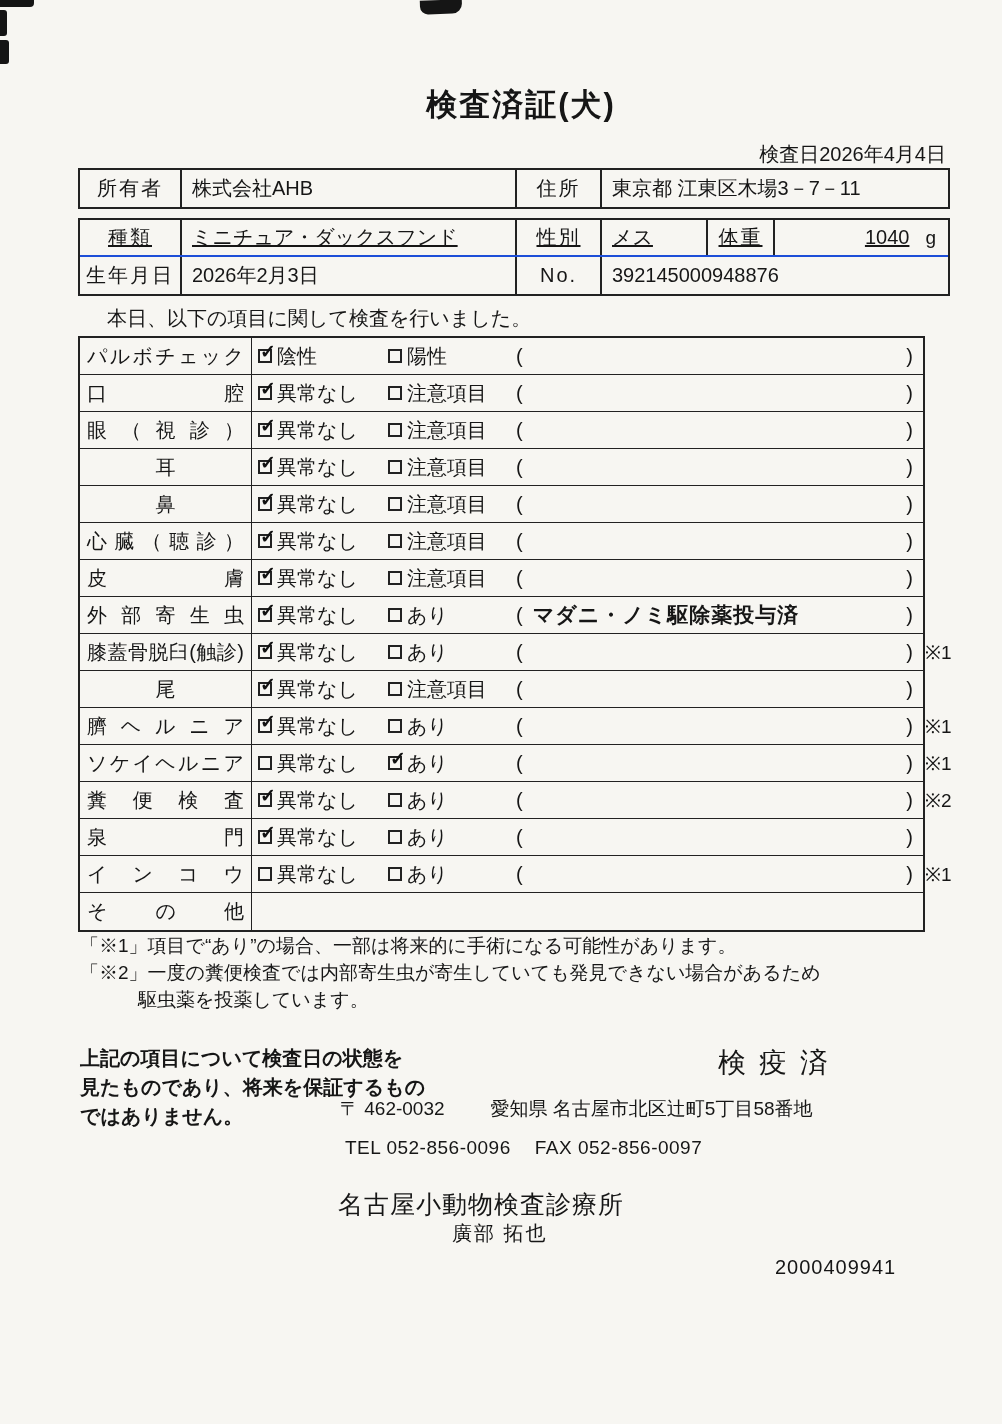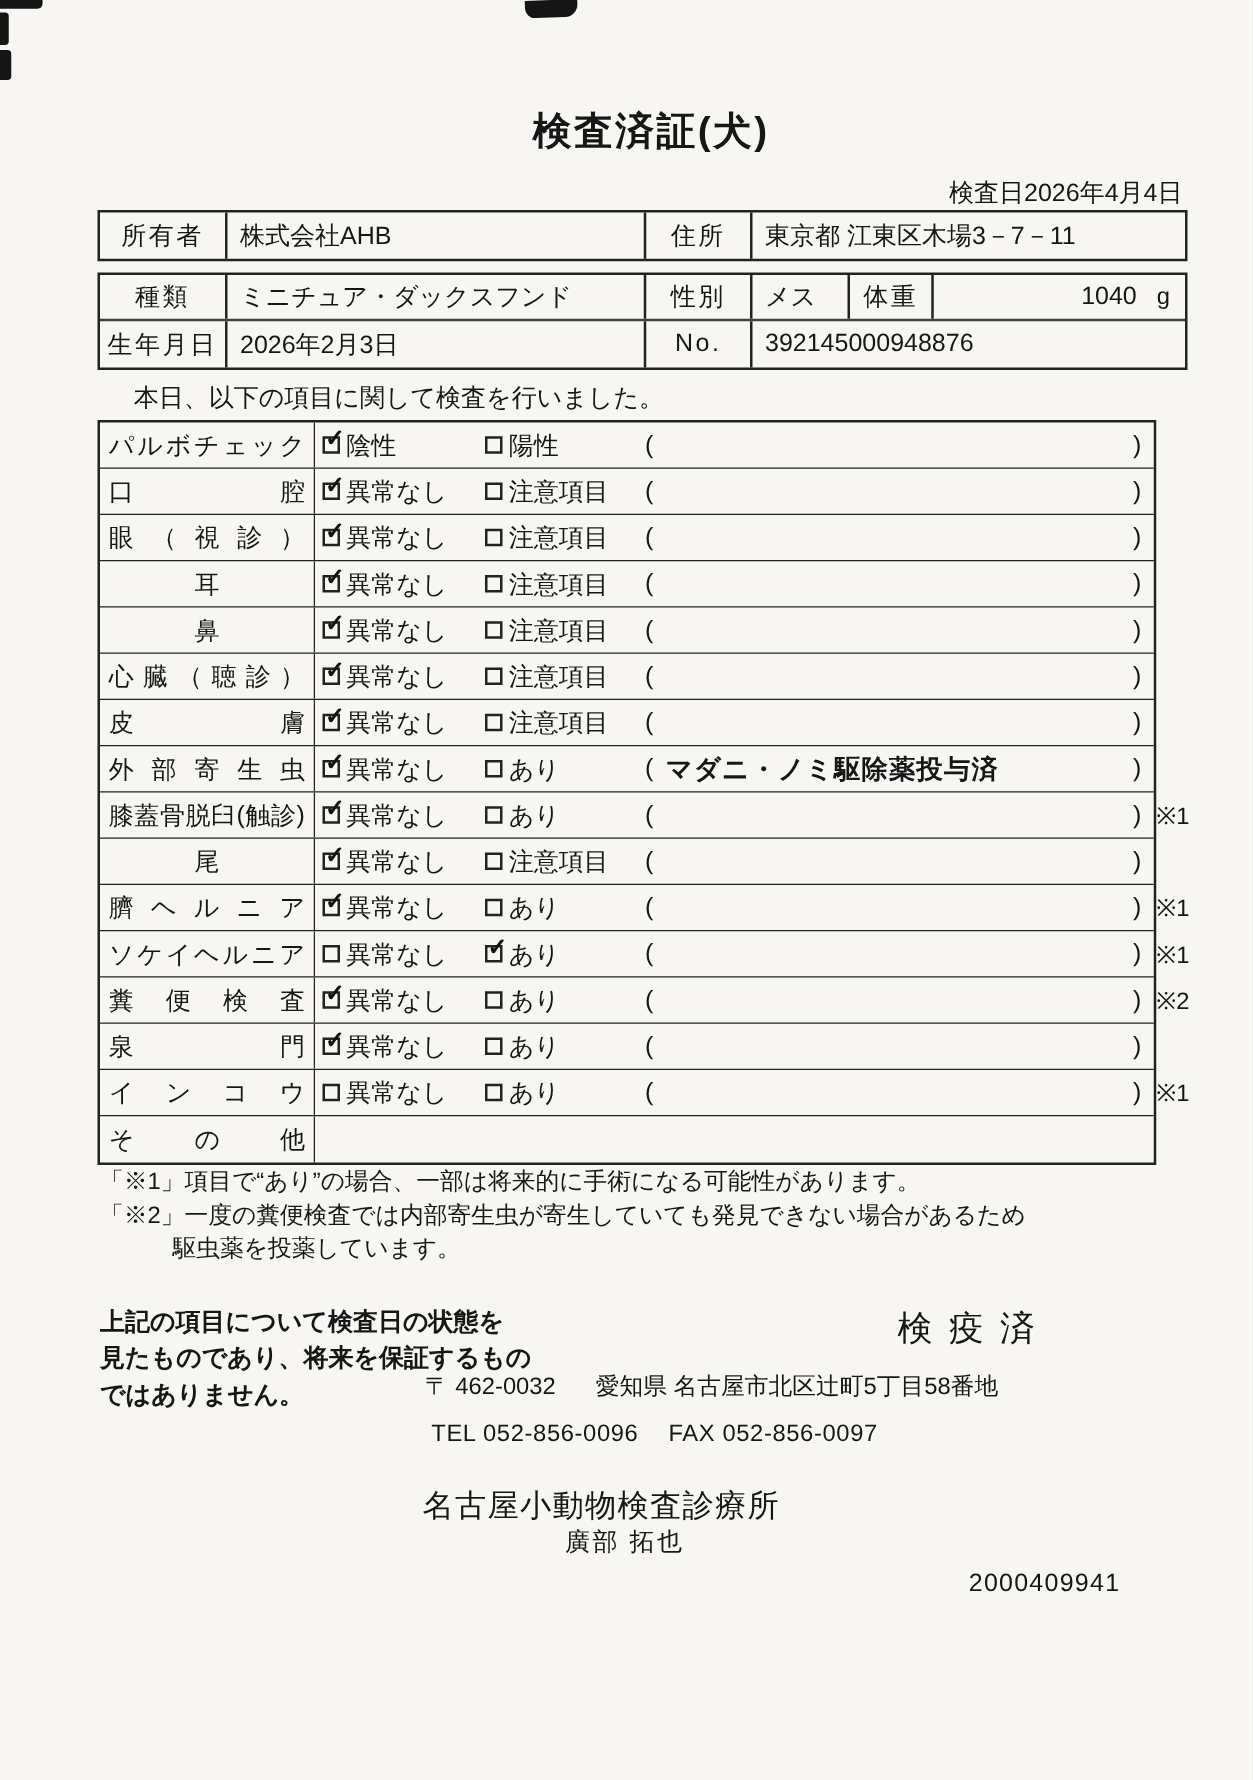--- a/index.html
+++ b/index.html
@@ -29,28 +29,28 @@
     position: absolute; top: 141px; left: 590px; width: 356px;
     display: flex; justify-content: flex-end; font-size: 20px;
   }
 
   .tbl { position: absolute; left: 78px; width: 872px; border: 2px solid #222; background: transparent; }
   .tbl-row { display: flex; height: 37px; align-items: stretch; }
   .tbl .cell { display: flex; align-items: center; font-size: 20px; overflow: hidden; white-space: nowrap; }
   .cell.lab { justify-content: center; letter-spacing: 2px; }
   .cell.val { padding-left: 10px; }
   .br { border-right: 2px solid #222; }
-  .bb { border-bottom: 2px solid #404040; }
+  .bb { border-bottom: 2px solid #1d4ed8; text-decoration: underline; }
 
   .tblA { top: 168px; }
   .tblB { top: 218px; }
   .w-lab1 { width: 102px; }
   .w-val1 { width: 335px; }
   .w-lab2 { width: 85px; }
-  .w-sex  { width: 78px; }
+  .w-sex  { width: 106px; }
   .w-wlab { width: 67px; letter-spacing: 0; }
   .w-rest { flex: 1; }
   .weight-val { justify-content: flex-end; padding-right: 12px; }
   .weight-unit { margin-left: 16px; font-size: 19px; }
 
   .intro { position: absolute; top: 305px; left: 80px; font-size: 20px; margin-left: 27px; }
 
   .check-table {
     position: absolute; top: 336px; left: 78px; width: 847px;
     border: 2px solid #222;
@@ -82,21 +82,21 @@
     width: 42px; font-size: 19px; color: #161616;
   }
 
   .footnotes { position: absolute; top: 932px; left: 80px; font-size: 19px; line-height: 27px; }
   .footnote.indent { padding-left: 58px; }
 
   .disclaimer { position: absolute; top: 1012px; left: 80px; font-size: 20px; font-weight: bold; line-height: 29px; margin-top: 32px; }
 
   .stamp { position: absolute; top: 1044px; left: 718px; font-size: 28px; letter-spacing: 13px; font-weight: 500; }
 
-  .addr-line { position: absolute; top: 1096px; left: 340px; font-size: 19px; display: flex; gap: 32px; }
+  .addr-line { position: absolute; top: 1096px; left: 340px; font-size: 19px; display: flex; gap: 46px; }
   .tel-line { position: absolute; top: 1137px; left: 345px; font-size: 19px; display: flex; gap: 24px; letter-spacing: 0.5px; }
   .clinic { position: absolute; top: 1188px; left: 338px; font-size: 25px; letter-spacing: 1px; }
   .vet { position: absolute; top: 1220px; left: 452px; font-size: 20px; letter-spacing: 2px; }
   .doc-number { position: absolute; top: 1256px; left: 775px; font-size: 20px; letter-spacing: 1px; }
 </style>
 </head>
 <body>
 
 <div class="page">
 

